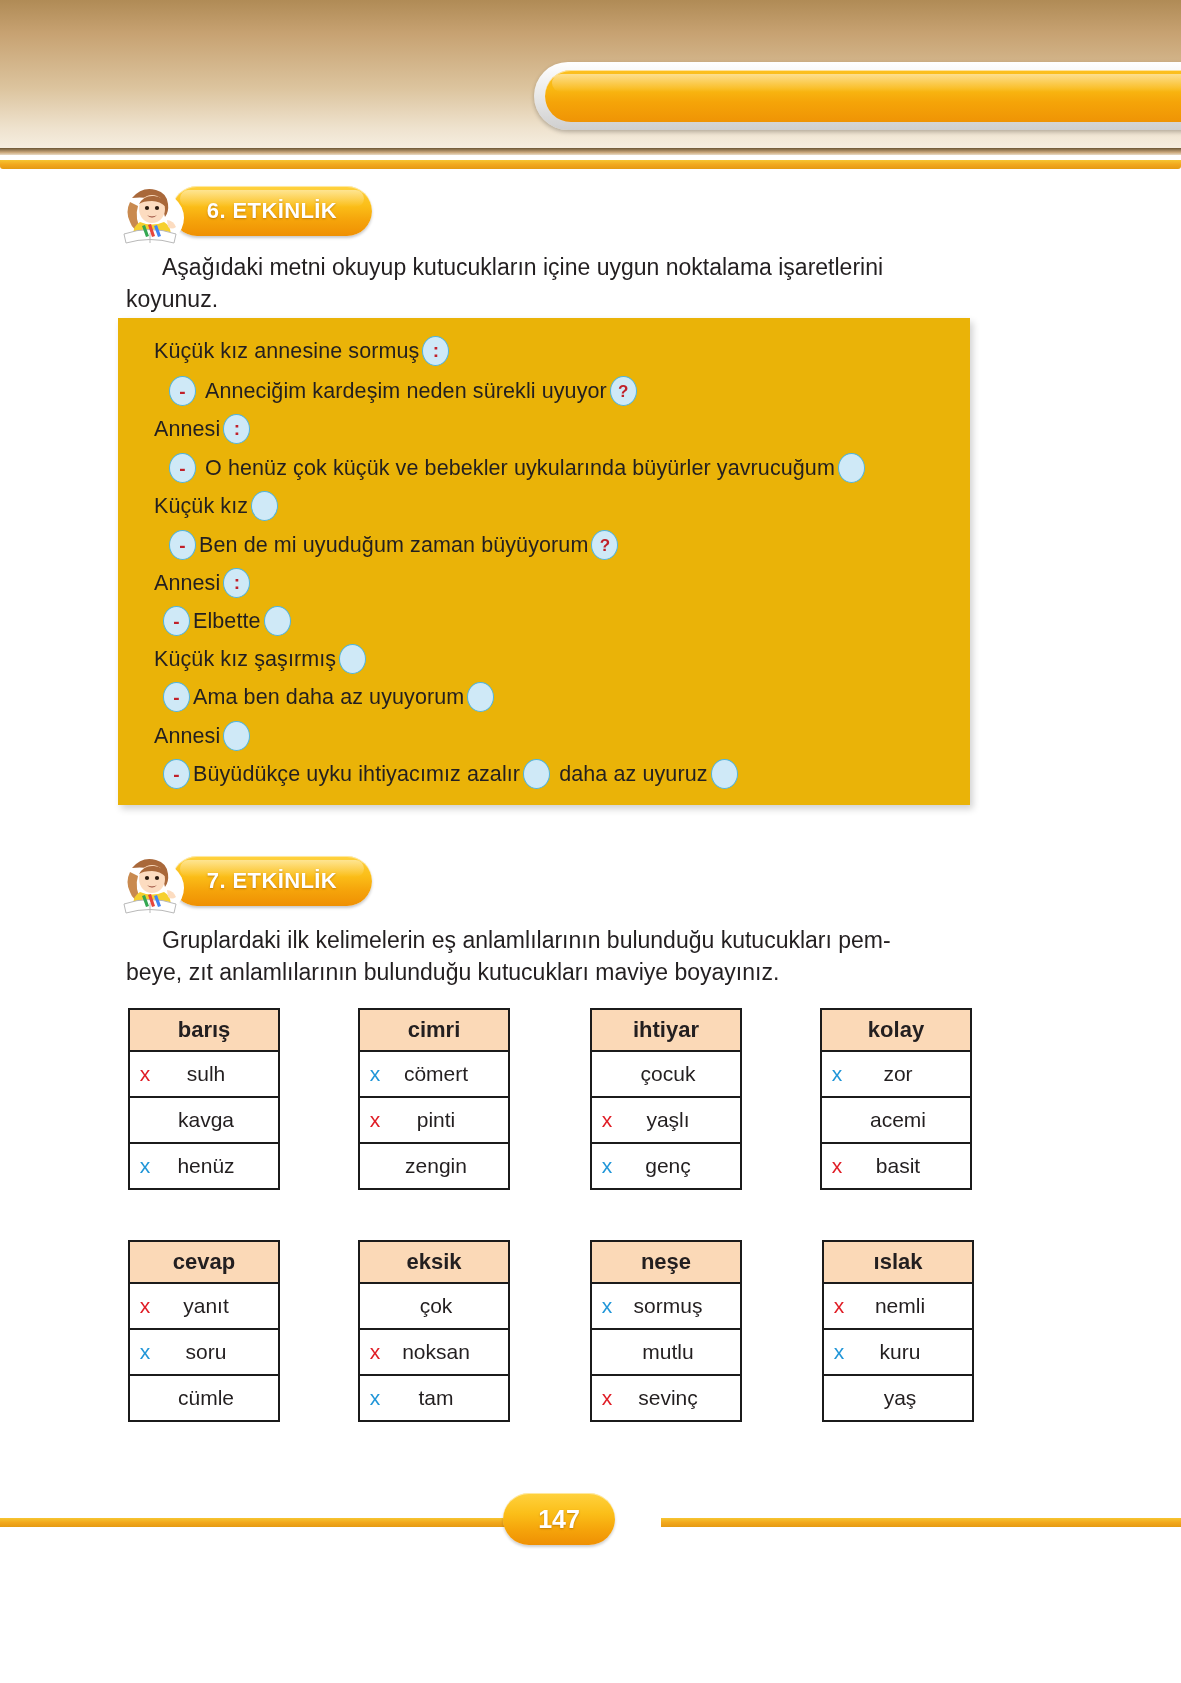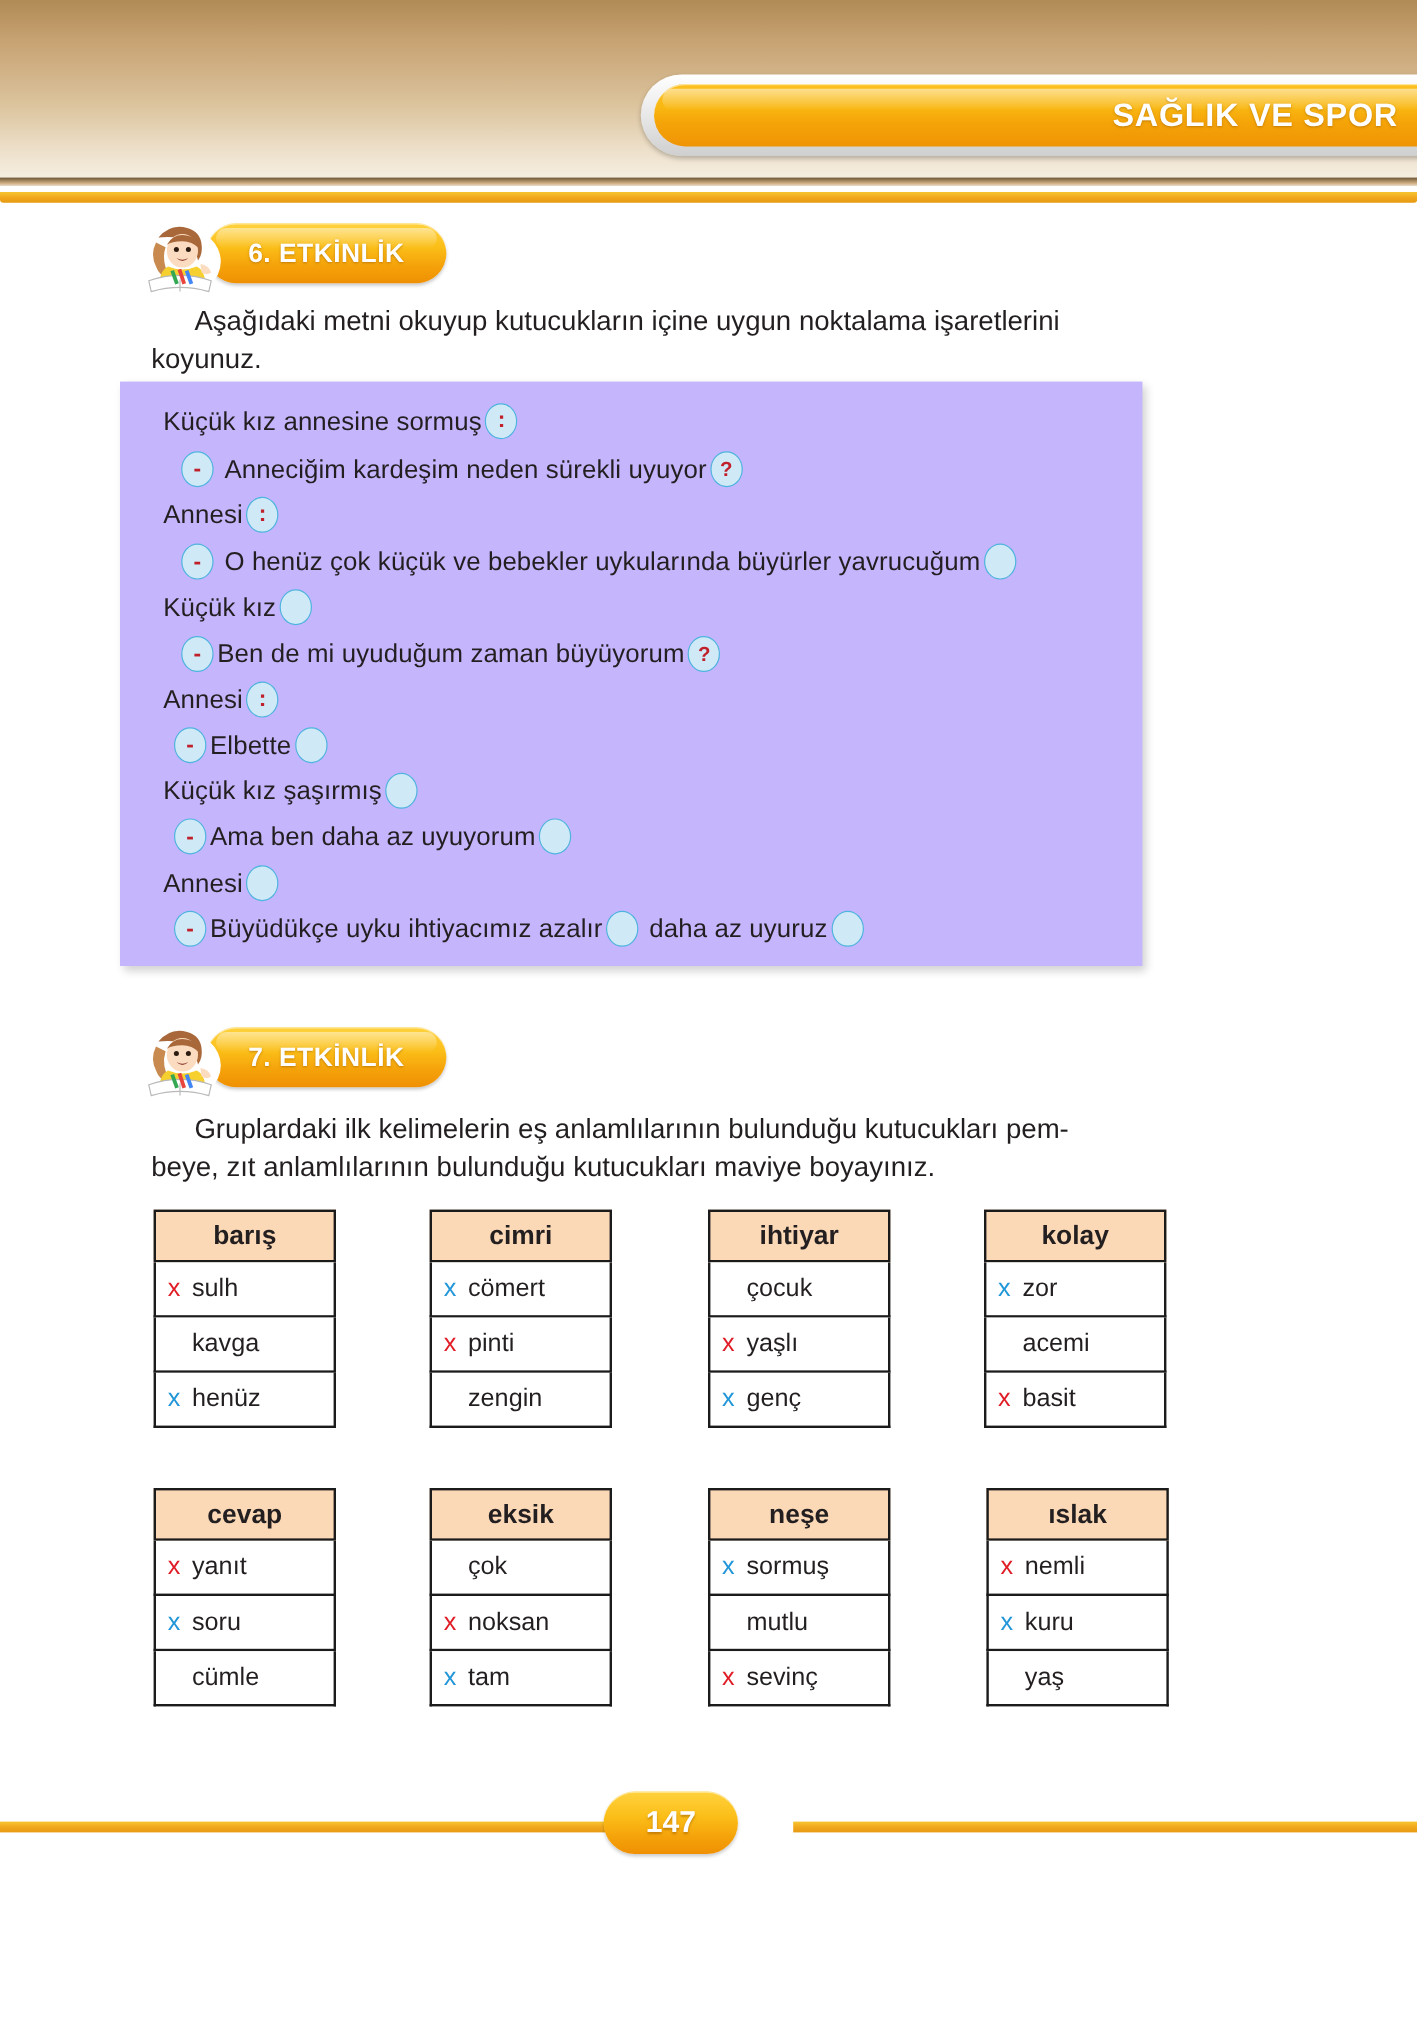--- a/index.html
+++ b/index.html
@@ -81,22 +81,22 @@
   .instr {
     position: absolute;
     font-size: 23px; color: #231f20; line-height: 1.38;
     font-family: "Liberation Sans", sans-serif;
     text-align: justify;
   }
   .instr .indent { display: inline-block; width: 36px; }
 
   
   .ybox {
-    position: absolute; left: 100px; top: 318px; width: 852px; height: 487px;
-    background: #c4b5fd;
+    position: absolute; left: 118px; top: 318px; width: 852px; height: 487px;
+    background: #eab308;
     box-shadow: 3px 4px 7px rgba(0,0,0,.18);
   }
   .yline {
     position: absolute; white-space: nowrap;
     font-size: 21.5px; color: #231f20; letter-spacing: .1px;
     display: flex; align-items: center;
     font-family: "Liberation Sans", sans-serif;
   }
   .bub {
     display: inline-flex; align-items: center; justify-content: center;
@@ -135,21 +135,21 @@
     justify-content: center;
     font-weight: bold; font-size: 22px;
     height: 44px;
   }
   .wmark {
     width: 30px; text-align: center; font-size: 21px; font-weight: normal;
     flex: 0 0 30px;
   }
   .wmark.red { color: #e01d26; }
   .wmark.blue { color: #2196d8; }
-  .wtext { flex: 1; text-align: left; padding-right: 26px; }
+  .wtext { flex: 1; text-align: center; padding-right: 26px; }
 
   
   .foot-rule-l {
     position: absolute; left: 0; top: 1518px; width: 516px; height: 9px;
     background: linear-gradient(180deg, #f6c531 0%, #f2a81d 50%, #e59a12 100%);
   }
   .foot-rule-r {
     position: absolute; left: 661px; top: 1518px; width: 520px; height: 9px;
     background: linear-gradient(180deg, #f6c531 0%, #f2a81d 50%, #e59a12 100%);
   }
@@ -169,21 +169,20 @@
 <div class="page">
 
   <div class="banner"></div>
   <div class="banner-shadowline"></div>
   <div class="banner-whitegap"></div>
   <div class="banner-rule"></div>
 
   <div class="title-pill-outer"></div>
   <div class="title-pill-inner"></div>
   <div class="title-pill-gloss"></div>
-  <div class="title-text">SAĞLIK VE SPOR</div>
 
   <div class="act" style="left:112px; top:182px; width:270px;">
     <div class="act-pill"></div>
     <div class="act-pill-gloss"></div>
     <div class="act-label">6. ETKİNLİK</div>
     <svg class="girl" viewBox="0 0 76 66">
       <ellipse cx="40" cy="36" rx="32" ry="28" fill="#ffffff"></ellipse>
       <path d="M18 20 q-5 10 0 20 q3 9 12 10 q-8-14-4-26z" fill="#c98a4f"></path>
       <path d="M20 16 q10-12 24-8 q11 3 12 14 q1 8-3 13 q-4-18-16-19 q-10-1-17 0z" fill="#a9683a"></path>
       <ellipse cx="40" cy="27" rx="13" ry="14" fill="#fcdcc0"></ellipse>

